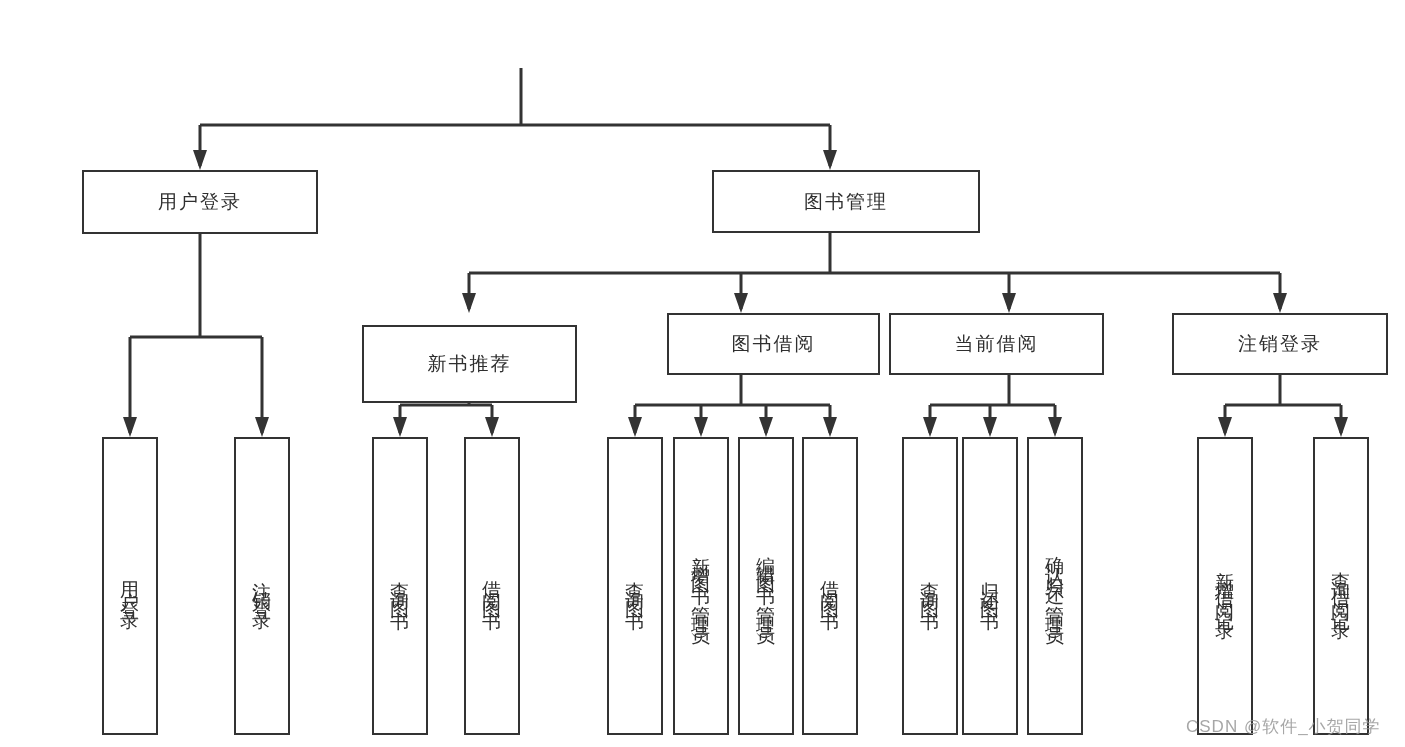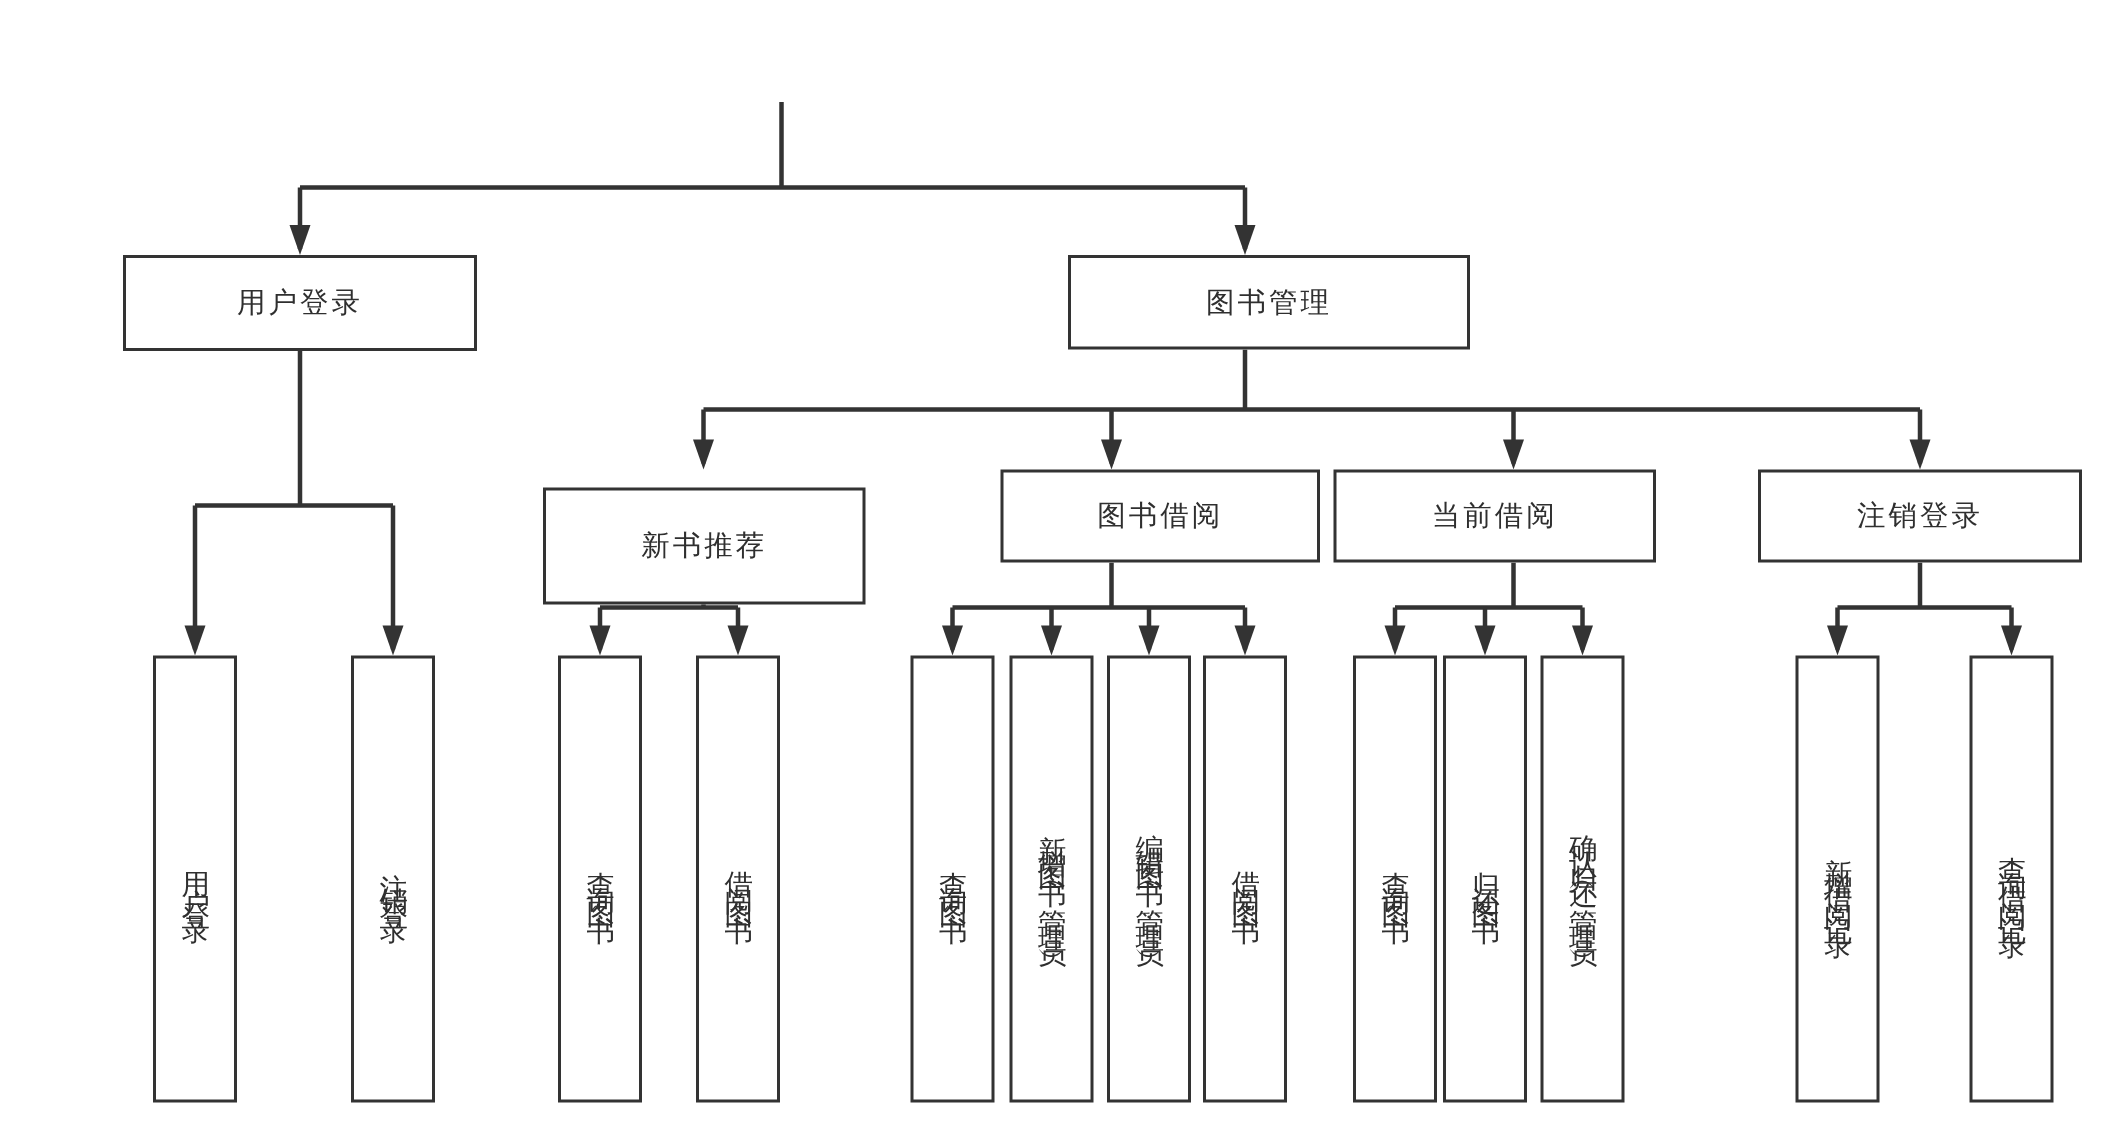--- a/index.html
+++ b/index.html
@@ -138,14 +138,15 @@
   <div class="box vbox leaf l-7">编辑图书（管理员）</div>
   <div class="box vbox leaf l-8">借阅图书</div>
 
   <div class="box vbox leaf l-9">查询图书</div>
   <div class="box vbox leaf l-10">归还图书</div>
   <div class="box vbox leaf l-11">确认归还（管理员）</div>
 
   <div class="box vbox leaf l-12">新增借阅记录</div>
   <div class="box vbox leaf l-13">查询借阅记录</div>
 
+  <div class="watermark">CSDN @软件_小贺同学</div>
 
 </div>
 
 </body></html>

